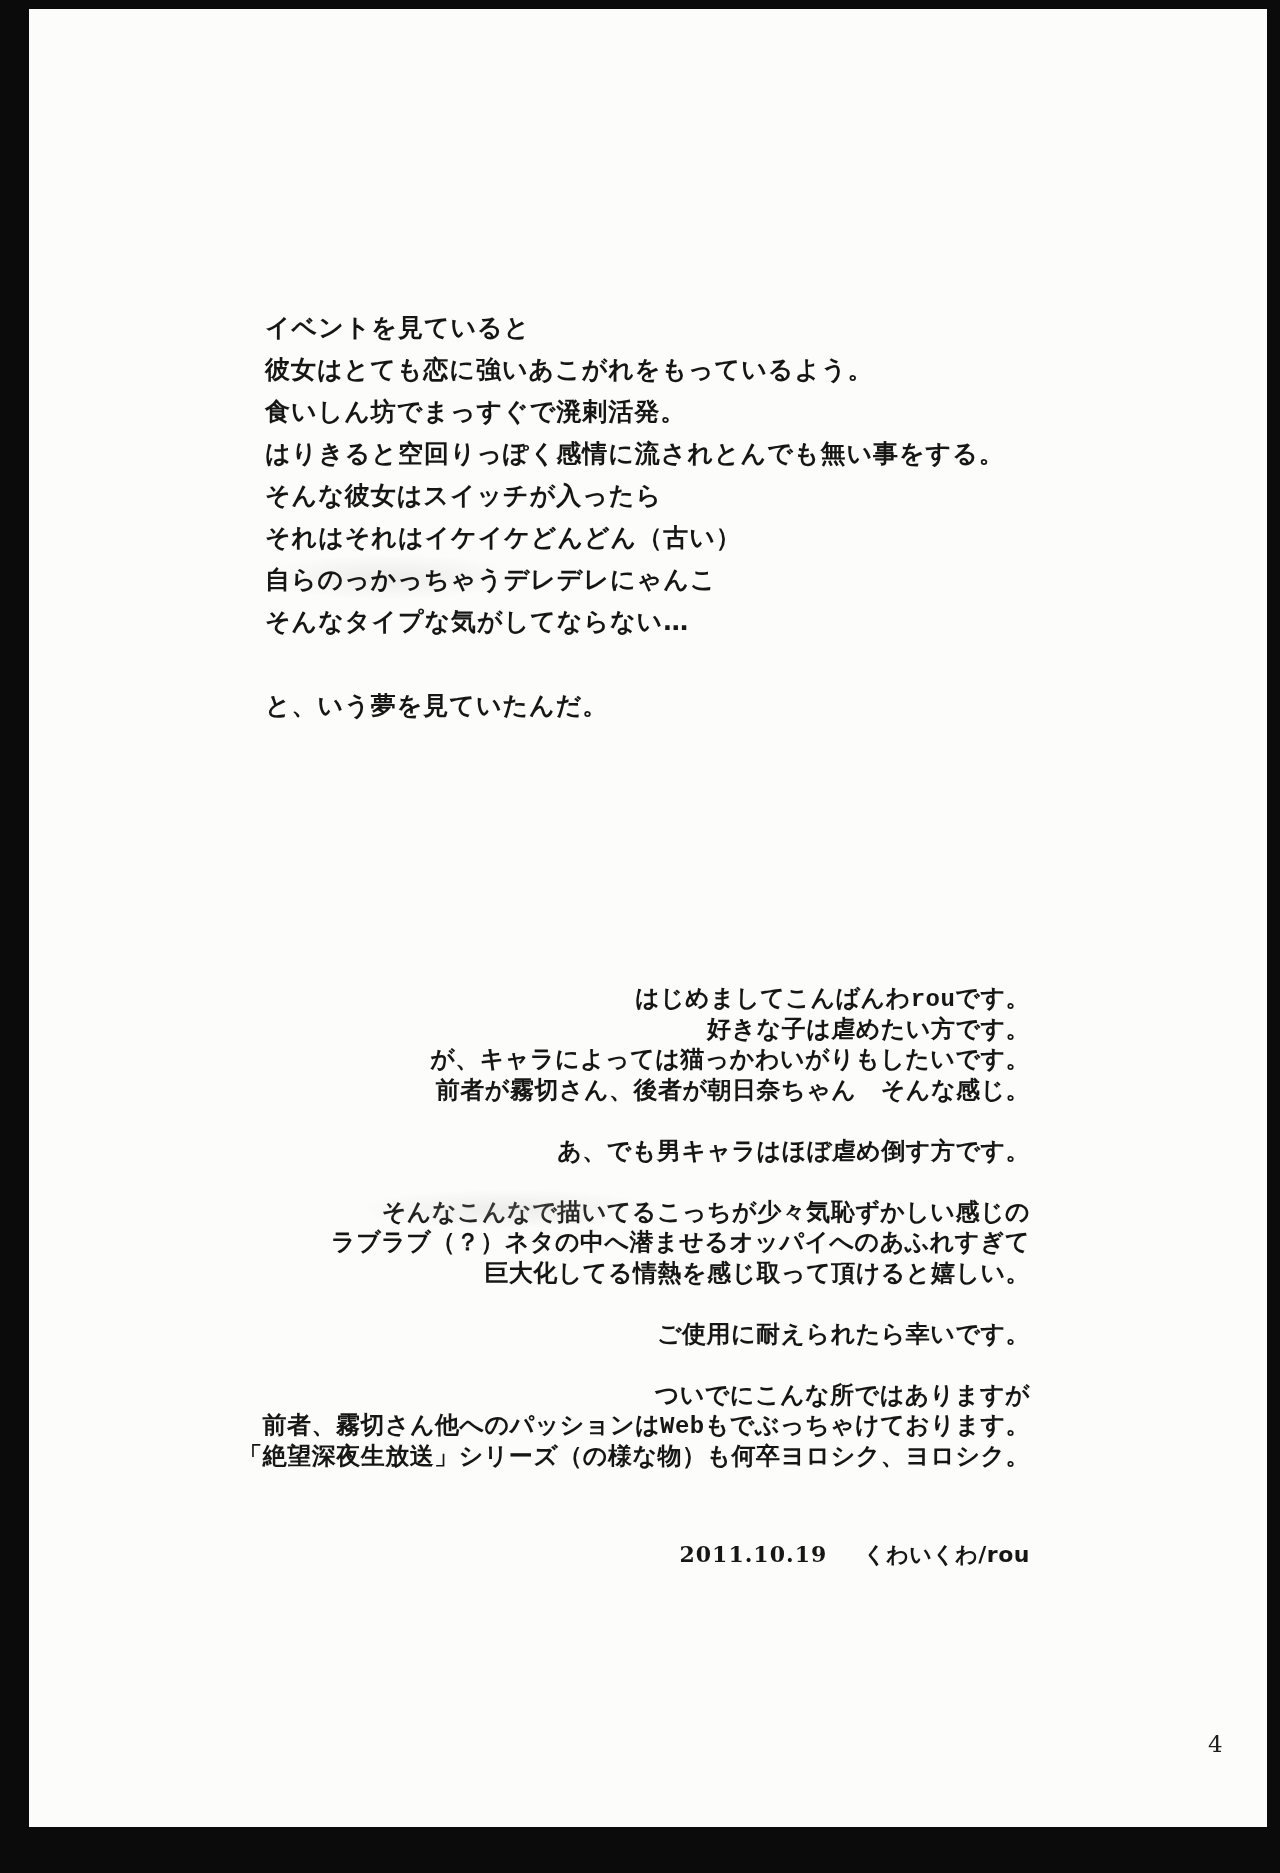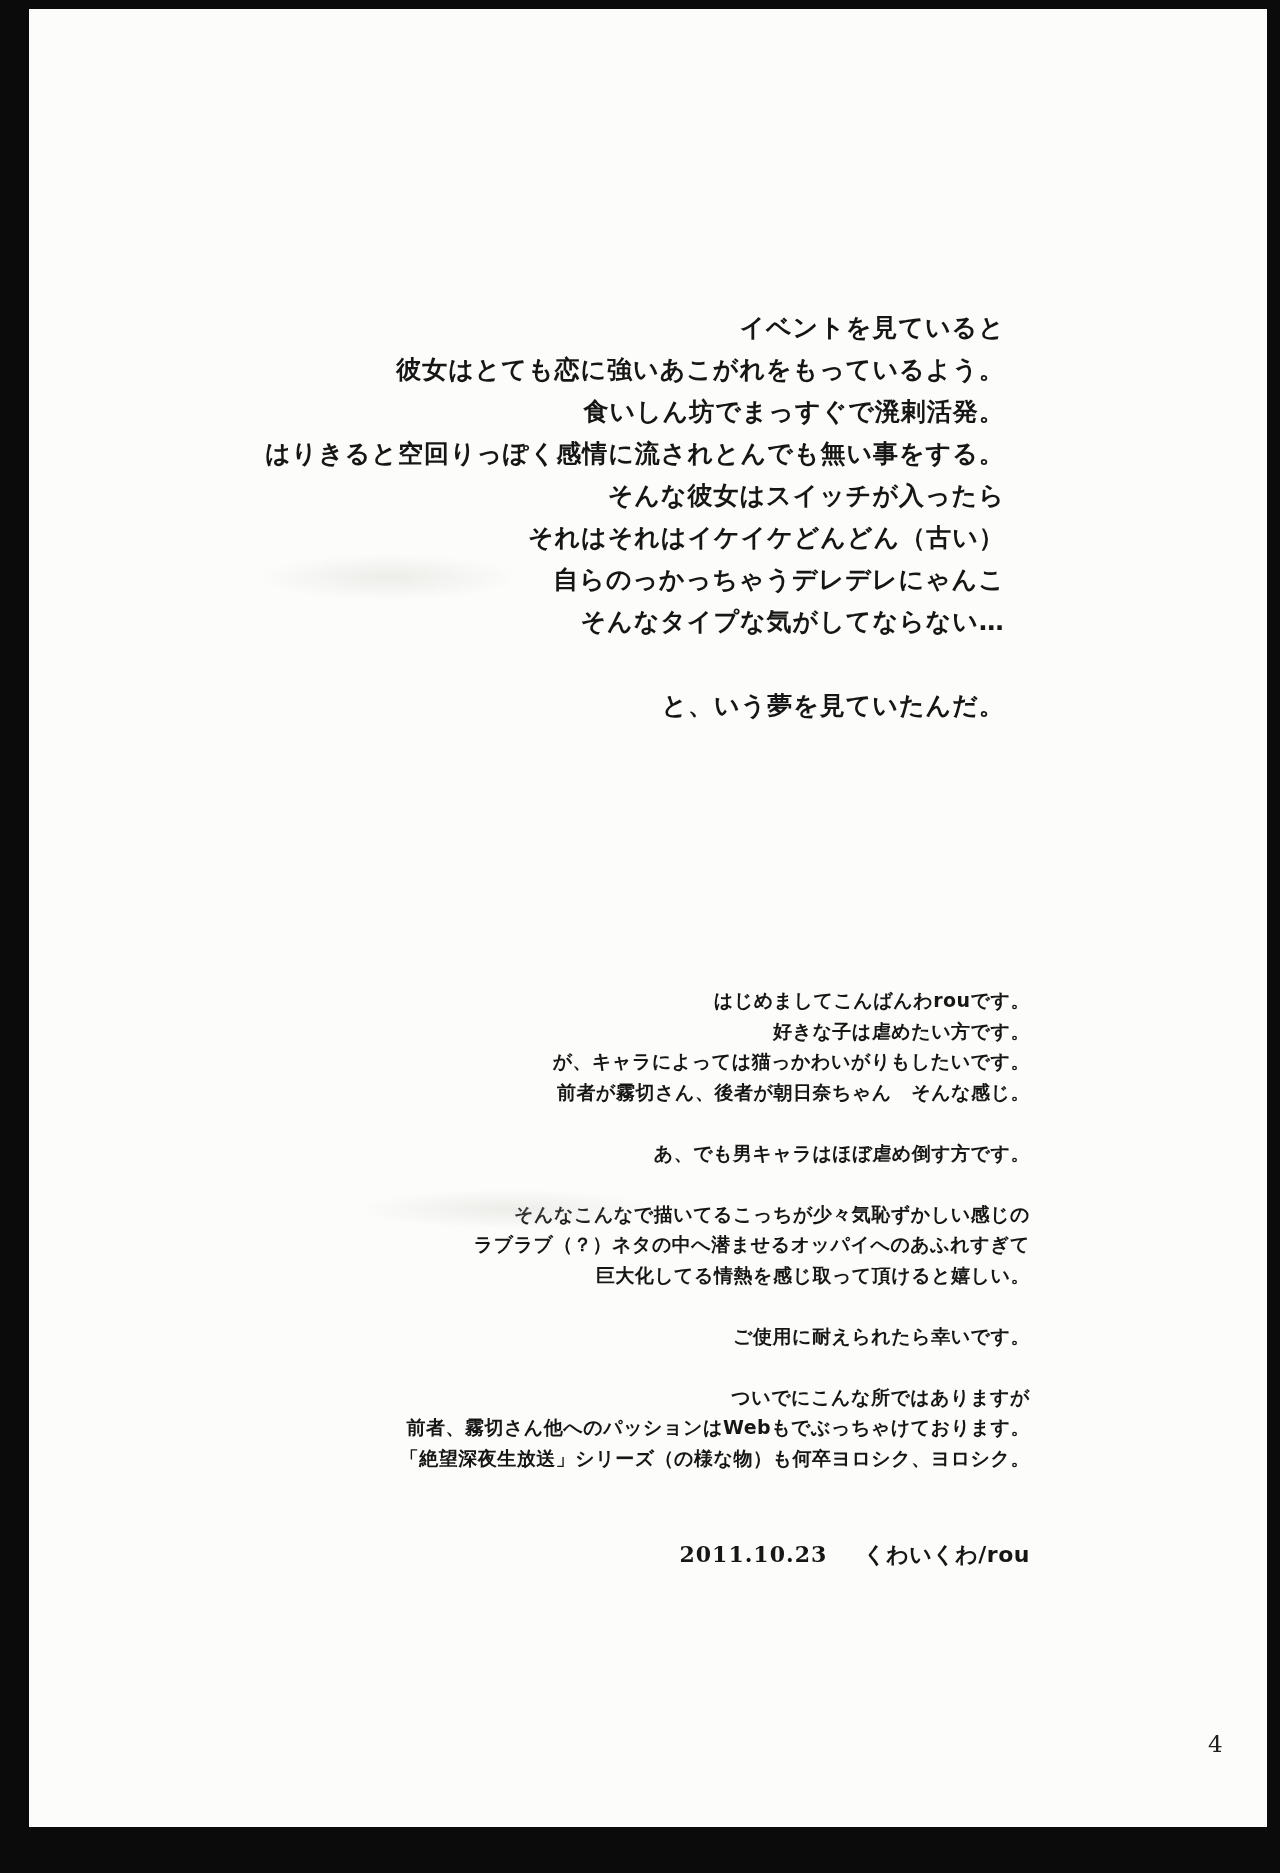--- a/index.html
+++ b/index.html
@@ -32,29 +32,30 @@
     font-weight: bold;
     color: var(--ink, #151515);
     white-space: pre;
   }
   .dream {
     left: 236px;
     top: 298px;
     font-size: 25px;
     line-height: 42px;
     letter-spacing: 1px;
-    text-align: right;
+    text-align: left;
   }
   .afterword {
     right: 237px;
     top: 976px;
-    font-size: 19px;
+    font-size: 24px;
     line-height: 30.5px;
     letter-spacing: 0.5px;
     text-align: right;
+    font-family: Liberation Mono, monospace;
   }
   .line { min-height: 1em; }
   .dateline {
     position: absolute;
     right: 237px;
     top: 1506px;
     color: var(--ink, #151515);
     font-size: 22px;
     white-space: pre;
   }
@@ -82,19 +83,19 @@
 <body>
 
 <div class="scan">
   <div class="paper">
 
     <div class="block dream"><div class="line">イベントを見ていると</div><div class="line">彼女はとても恋に強いあこがれをもっているよう。</div><div class="line">食いしん坊でまっすぐで溌剌活発。</div><div class="line">はりきると空回りっぽく感情に流されとんでも無い事をする。</div><div class="line">そんな彼女はスイッチが入ったら</div><div class="line">それはそれはイケイケどんどん（古い）</div><div class="line">自らのっかっちゃうデレデレにゃんこ</div><div class="line">そんなタイプな気がしてならない…</div><div class="line">&nbsp;</div><div class="line">と、いう夢を見ていたんだ。</div></div>
 
     <div class="block afterword"><div class="line">はじめましてこんばんわrouです。</div><div class="line">好きな子は虐めたい方です。</div><div class="line">が、キャラによっては猫っかわいがりもしたいです。</div><div class="line">前者が霧切さん、後者が朝日奈ちゃん　そんな感じ。</div><div class="line">&nbsp;</div><div class="line">あ、でも男キャラはほぼ虐め倒す方です。</div><div class="line">&nbsp;</div><div class="line">そんなこんなで描いてるこっちが少々気恥ずかしい感じの</div><div class="line">ラブラブ（？）ネタの中へ潜ませるオッパイへのあふれすぎて</div><div class="line">巨大化してる情熱を感じ取って頂けると嬉しい。</div><div class="line">&nbsp;</div><div class="line">ご使用に耐えられたら幸いです。</div><div class="line">&nbsp;</div><div class="line">ついでにこんな所ではありますが</div><div class="line">前者、霧切さん他へのパッションはWebもでぶっちゃけております。</div><div class="line">「絶望深夜生放送」シリーズ（の様な物）も何卒ヨロシク、ヨロシク。</div></div>
 
     <div class="dateline">
-      <span class="date">2011.10.23</span><span class="credit">くわいくわ/rou</span>
+      <span class="date">2011.10.19</span><span class="credit">くわいくわ/rou</span>
     </div>
 
     <div class="pagenum">4</div>
 
   </div>
 </div>
 
 </body></html>

